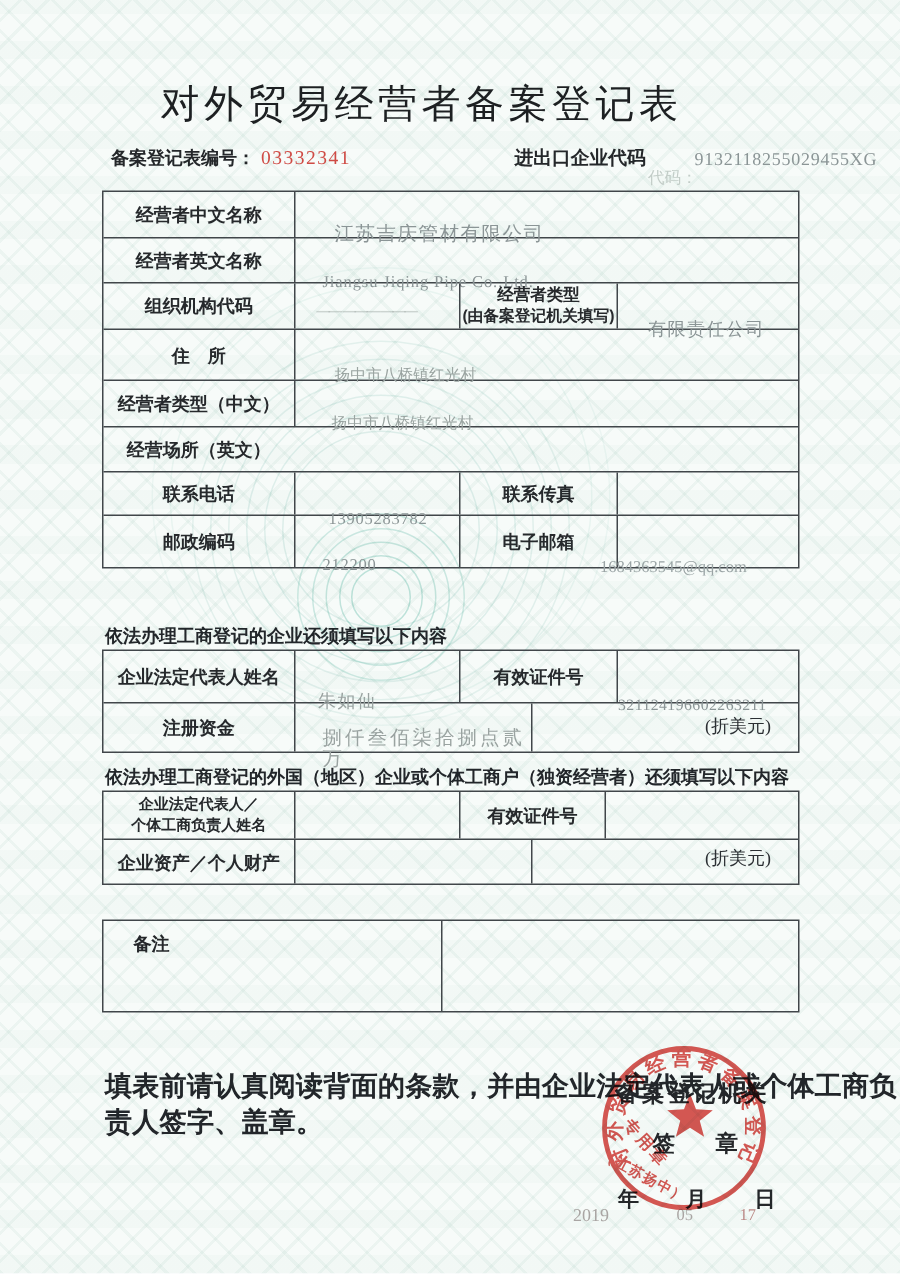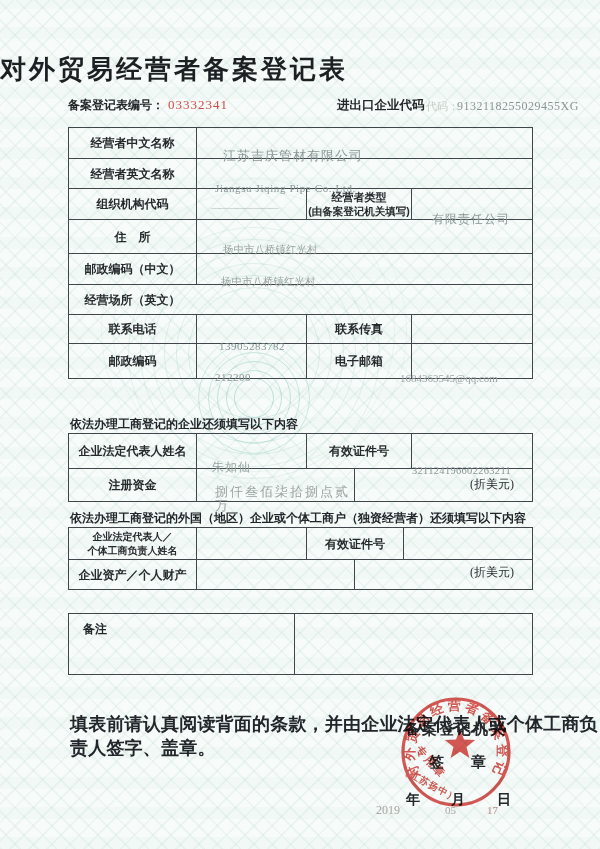--- a/index.html
+++ b/index.html
@@ -6,25 +6,25 @@
   .page{
     position:relative;width:600px;height:849px;overflow:hidden;
     font-family:"Liberation Sans","DejaVu Sans",sans-serif;
     background-color:#f7fbf9;
     background-image:
       repeating-linear-gradient(45deg, rgba(158,198,184,.12) 0 2px, rgba(0,0,0,0) 2px 13px),
       repeating-linear-gradient(-45deg, rgba(158,198,184,.12) 0 2px, rgba(0,0,0,0) 2px 13px),
       repeating-linear-gradient(0deg, rgba(150,195,178,.05) 0 12px, rgba(255,255,255,0) 12px 30px);
   }
   .ring{position:absolute;border-radius:50%;border:1px solid;pointer-events:none;}
-  .ttl{position:absolute;left:0;top:52px;width:562px;text-align:left;
-       font-size:26px;font-weight:bold;color:#1d2022;letter-spacing:3px;}
+  .ttl{position:absolute;left:0;top:52px;width:562px;text-align:center;
+       font-size:26px;font-weight:normal;color:#1d2022;letter-spacing:3px;}
   .hline{position:absolute;top:97px;left:0;width:600px;height:20px;}
   .b{font-weight:bold;color:#24272a;}
-  .abs{position:absolute;white-space:nowrap;}
+  .abs{position:absolute;white-space:nowrap;margin-left:6px;}
   .gray{color:#8b9596;font-family:"Liberation Serif","DejaVu Serif",serif;}
   .tbl{position:absolute;left:68px;width:465px;border:1px solid #41464a;box-sizing:border-box;background:transparent;}
   .row{display:flex;box-sizing:border-box;}
   .row + .row{border-top:1px solid #41464a;}
   .cell{position:relative;box-sizing:border-box;flex-shrink:0;}
   .cell + .cell{border-left:1px solid #41464a;}
   .lab{display:flex;flex-direction:column;align-items:center;justify-content:center;
        font-weight:bold;font-size:12px;color:#26292c;line-height:14px;text-align:center;}
   .w-label{width:127px}.w-v1{width:110px}.w-l2{width:105px}.w-v2{width:121px}
   .w-va{width:336px}.w-v158{width:158px}.w-v178{width:178px}.w-l97{width:97px}.w-v129{width:129px}
@@ -54,21 +54,21 @@
   <div class="ring" style="left:217px;top:361px;width:72px;height:72px;border-color:rgba(40,160,135,.24)"></div>
   <div class="ring" style="left:226px;top:370px;width:54px;height:54px;border-color:rgba(40,160,135,.26)"></div>
   <div class="ring" style="left:234px;top:378px;width:38px;height:38px;border-color:rgba(40,160,135,.28)"></div>
 
   <div class="ttl">对外贸易经营者备案登记表</div>
 
   <div class="hline">
     <span class="abs b" style="left:68px;top:0;font-size:12px">备案登记表编号：</span>
     <span class="abs" style="left:168px;top:0;font-size:13px;letter-spacing:1px;color:#cf4b45;font-family:'Liberation Serif','DejaVu Serif',serif">03332341</span>
     <span class="abs b" style="left:337px;top:0;font-size:12.5px">进出口企业代码</span>
-    <span class="abs" style="left:426px;top:2px;font-size:11px;color:#c3cdc8">代码：</span>
+    <span class="abs" style="left:426px;top:14px;font-size:11px;color:#c3cdc8">代码：</span>
     <span class="abs gray" style="left:457px;top:2px;font-size:12px;letter-spacing:.5px">9132118255029455XG</span>
   </div>
 
   <div class="tbl" style="top:127px">
     <div class="row" style="height:30px">
       <div class="cell lab w-label">经营者中文名称</div>
       <div class="cell w-va">
         <span class="vstr" style="left:26px;bottom:-7px;font-size:13px;letter-spacing:1px">江苏吉庆管材有限公司</span>
       </div>
     </div>
@@ -91,21 +91,21 @@
         <span class="vstr" style="left:20px;bottom:-9px;font-size:12px;letter-spacing:1px">有限责任公司</span>
       </div>
     </div>
     <div class="row" style="height:34px">
       <div class="cell lab w-label">住　所</div>
       <div class="cell w-va">
         <span class="vstr" style="left:26px;bottom:-4px;font-size:10.5px;color:#9aa4a1">扬中市八桥镇红光村</span>
       </div>
     </div>
     <div class="row" style="height:31px">
-      <div class="cell lab w-label">邮政编码（中文）</div>
+      <div class="cell lab w-label">经营者类型（中文）</div>
       <div class="cell w-va">
         <span class="vstr" style="left:24px;bottom:-5px;font-size:10.5px;color:#9aa4a1">扬中市八桥镇红光村</span>
       </div>
     </div>
     <div class="row" style="height:30px">
       <div class="cell lab w-label">经营场所（英文）</div>
     </div>
     <div class="row" style="height:29px">
       <div class="cell lab w-label">联系电话</div>
       <div class="cell w-v1">

